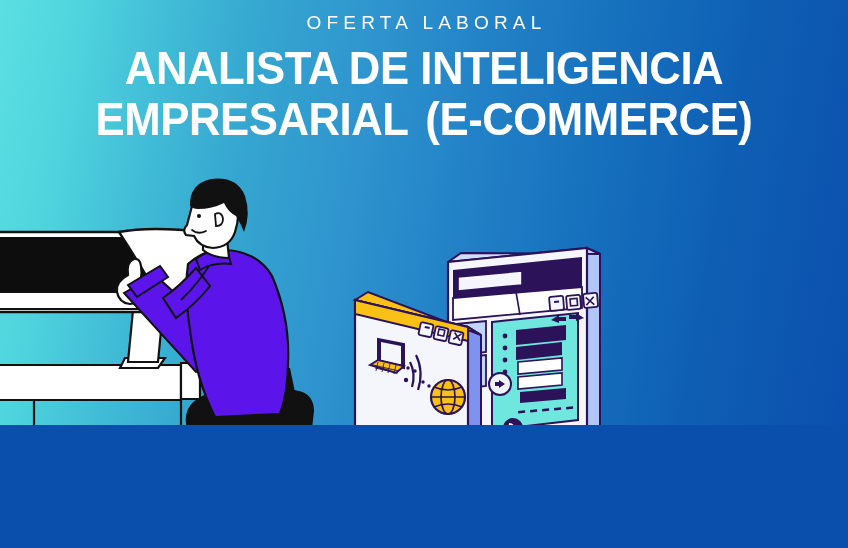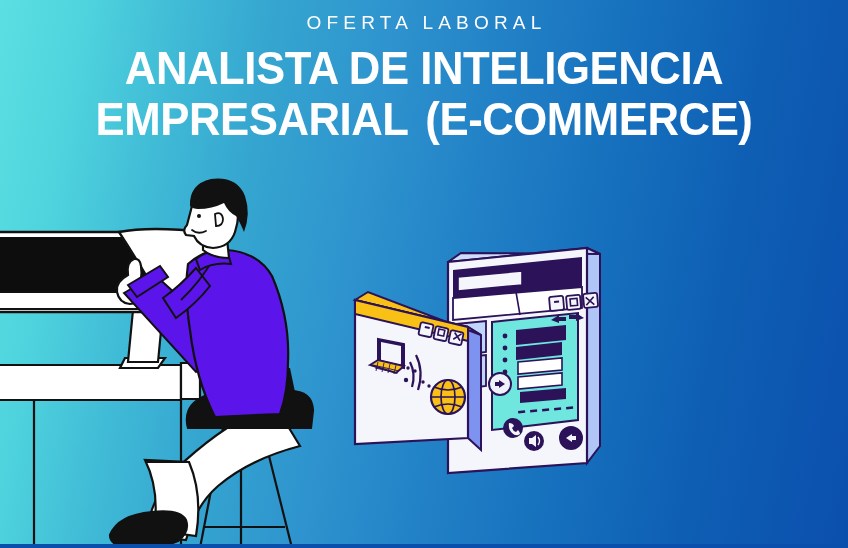--- a/index.html
+++ b/index.html
@@ -3,21 +3,21 @@
 <meta charset="utf-8">
 <style>
   * { margin:0; padding:0; box-sizing:border-box; }
   html,body { width:848px; height:548px; overflow:hidden; }
   body {
     font-family:"Liberation Sans", sans-serif;
     background:#0B4FAD;
   }
   .poster{
     position:relative;
-    width:848px;height:544px;
+    width:848px;height:425px;
     overflow:hidden;
     background:linear-gradient(100deg,
        #5BDFE2 0%,
        #4FD4DE 9%,
        #3FB9D6 20%,
        #35A6D0 29%,
        #2E93CE 42%,
        #2180C6 55%,
        #1670BD 68%,
        #0E5FB4 82%,

